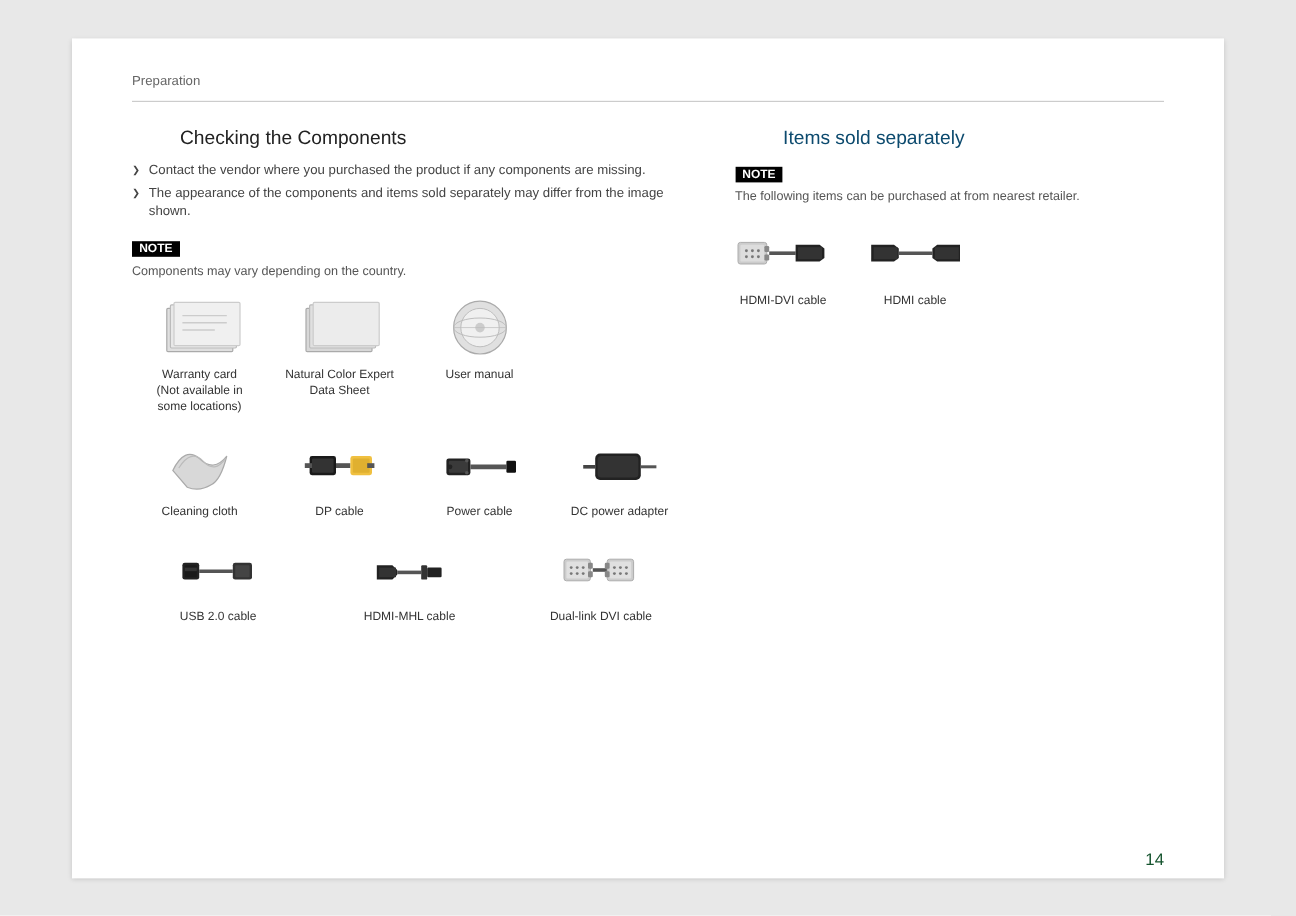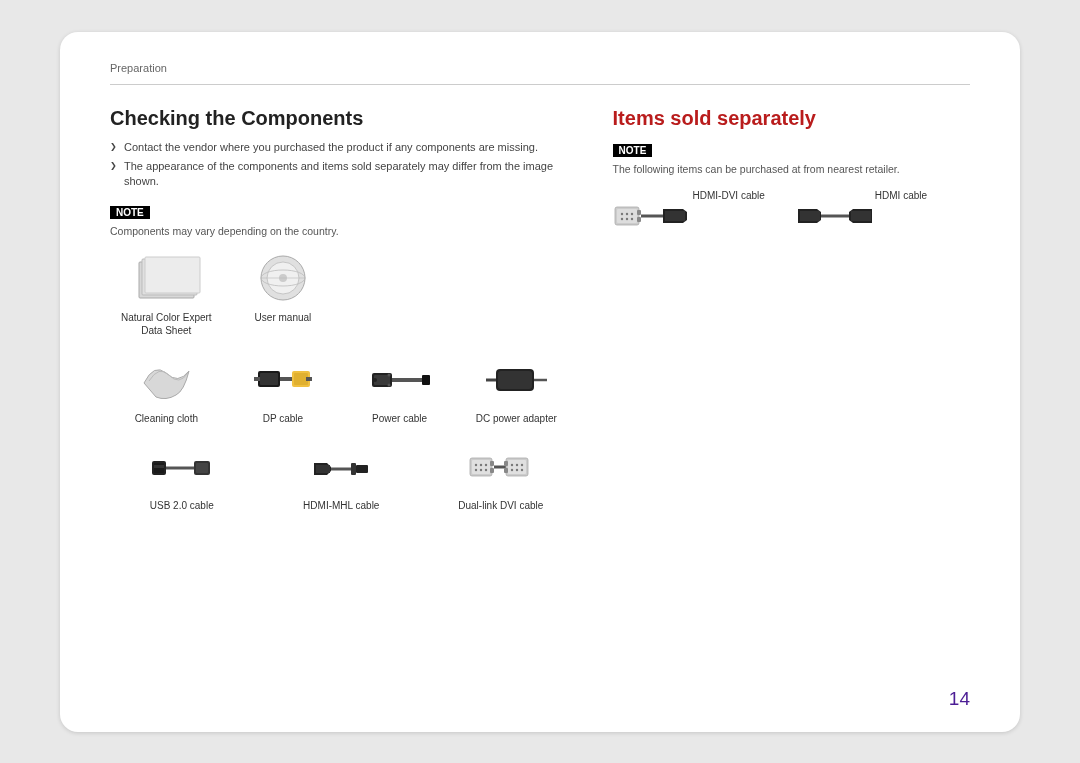--- a/index.html
+++ b/index.html
@@ -12,21 +12,20 @@
       align-items: center;
       justify-content: center;
     }
     .page {
       background: #ffffff;
       width: 960px;
       min-height: 700px;
       padding: 30px 50px 40px 50px;
       position: relative;
       box-shadow: 0 1px 4px rgba(0,0,0,0.15);
-      border-radius: 18px;
     }
     .breadcrumb {
       font-size: 11px;
       color: #666;
       margin-bottom: 10px;
     }
     .divider {
       border: none;
       border-top: 1px solid #ccc;
       margin-bottom: 22px;
@@ -35,27 +34,28 @@
       display: flex;
       gap: 40px;
     }
     .left-col {
       flex: 1.1;
     }
     .right-col {
       flex: 0.85;
     }
     .section-title {
-      font-size: 20px;
-      font-weight: bold;
+      font-size: 16px;
+      font-weight: normal;
       color: #222;
       margin-bottom: 10px;
+      margin-left: 40px;
     }
     .section-title.teal {
-      color: #b91c1c;
+      color: #0c4a6e;
     }
     .bullet-list {
       list-style: none;
       margin-bottom: 12px;
     }
     .bullet-list li {
       font-size: 11px;
       color: #444;
       padding-left: 14px;
       position: relative;
@@ -120,37 +120,38 @@
       color: #333;
       line-height: 1.35;
     }
     .separately-grid {
       display: flex;
       gap: 30px;
       margin-top: 8px;
     }
     .sep-item {
       display: flex;
-      flex-direction: row;
+      flex-direction: column;
+      align-items: center;
       text-align: center;
     }
     .sep-icon {
       width: 80px;
       height: 55px;
       display: flex;
       align-items: center;
       justify-content: center;
       margin-bottom: 5px;
     }
     .page-number {
       position: absolute;
-      bottom: 22px;
+      bottom: 8px;
       right: 50px;
-      font-size: 19px;
-      color: #4c1d95;
+      font-size: 14px;
+      color: #14532d;
     }
 
     
     svg { overflow: visible; }
   </style>
 </head>
 <body>
 
 <div class="page">
   <div class="breadcrumb">Preparation</div>
@@ -165,20 +166,33 @@
         <li>The appearance of the components and items sold separately may differ from the image shown.</li>
       </ul>
 
       <div class="note-badge">NOTE</div>
       <div class="note-text">Components may vary depending on the country.</div>
 
       
       <div class="items-grid">
 
 
+        <div class="item">
+          <div class="item-icon">
+            <svg width="65" height="48" viewBox="0 0 65 48">
+              <rect x="5" y="8" width="55" height="36" rx="1" fill="#e0e0e0" stroke="#aaa" stroke-width="1"></rect>
+              <rect x="8" y="5" width="55" height="36" rx="1" fill="#e8e8e8" stroke="#bbb" stroke-width="1"></rect>
+              <rect x="11" y="3" width="55" height="36" rx="1" fill="#f0f0f0" stroke="#ccc" stroke-width="1"></rect>
+              <line x1="18" y1="14" x2="55" y2="14" stroke="#ccc" stroke-width="1.2"></line>
+              <line x1="18" y1="20" x2="55" y2="20" stroke="#ccc" stroke-width="1.2"></line>
+              <line x1="18" y1="26" x2="45" y2="26" stroke="#ccc" stroke-width="1.2"></line>
+            </svg>
+          </div>
+          <div class="item-label">Warranty card<br>(Not available in<br>some locations)</div>
+        </div>
 
         <div class="item">
           <div class="item-icon">
             <svg width="65" height="48" viewBox="0 0 65 48">
               <rect x="5" y="8" width="55" height="36" rx="1" fill="#d8d8d8" stroke="#aaa" stroke-width="1"></rect>
               <rect x="8" y="5" width="55" height="36" rx="1" fill="#e0e0e0" stroke="#bbb" stroke-width="1"></rect>
               <rect x="11" y="3" width="55" height="36" rx="1" fill="#ececec" stroke="#ccc" stroke-width="1"></rect>
             </svg>
           </div>
           <div class="item-label">Natural Color Expert<br>Data Sheet</div>

